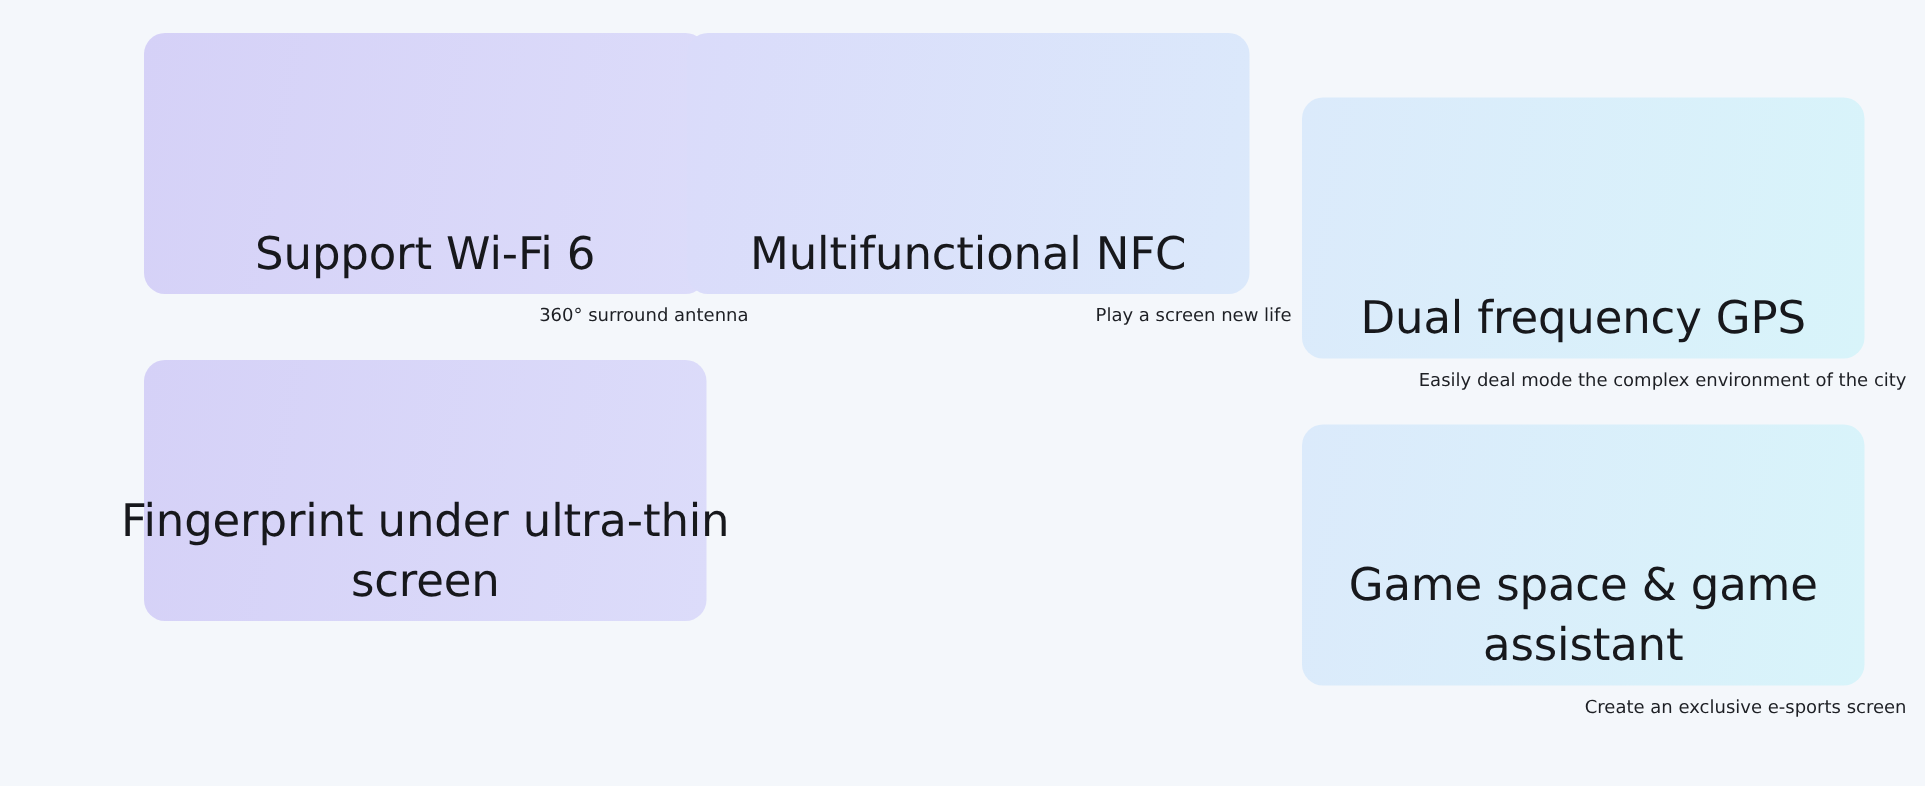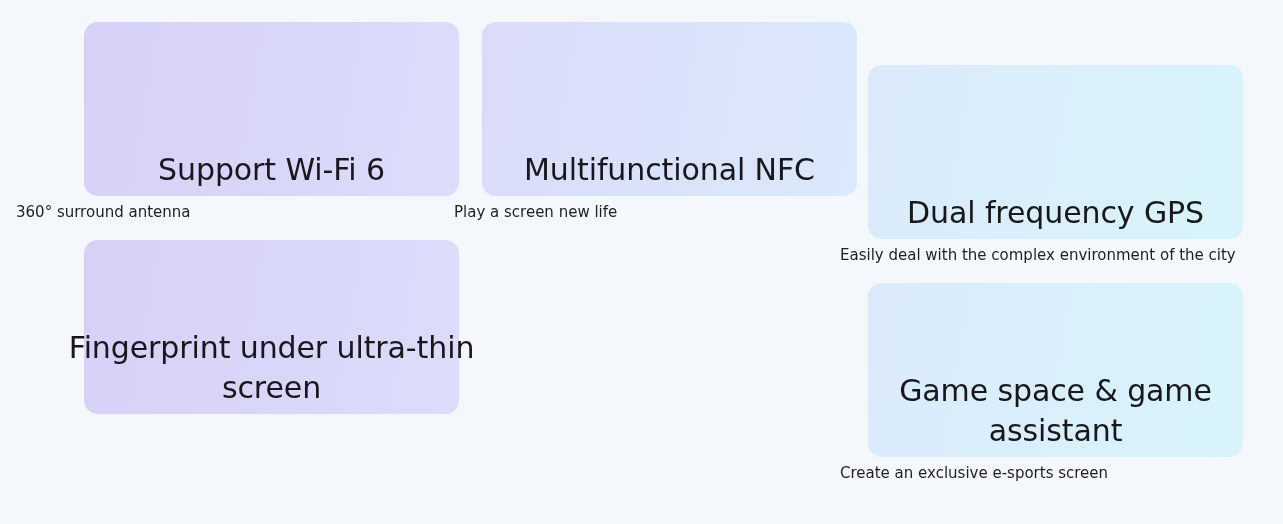--- a/index.html
+++ b/index.html
@@ -19,22 +19,22 @@
     width: 1283px;
     height: 524px;
   }
 
   .feature-cell {
     position: absolute;
     width: 375px;
   }
 
   
-  .col-0 { left: 44px; padding-left: 40px; }
-  .col-1 { left: 458px; margin-left: 24px; }
+  .col-0 { left: 56px; padding-left: 40px; }
+  .col-1 { left: 458px; }
   .col-2 { left: 868px; margin-top: 43px; }
 
   
   .row-0 { top: 22px; }
   .row-1 { top: 240px; }
 
   .card-visual {
     position: relative;
     width: 375px;
     height: 174px;
@@ -53,22 +53,22 @@
     color: #17181c;
     letter-spacing: -0.1px;
     white-space: normal;
   }
 
   .card-subtitle {
     position: absolute;
     top: 180px;
     left: -28px;
     right: -28px;
-    text-align: left;
-    font-size: 15px;
+    text-align: right;
+    font-size: 12px;
     line-height: 1.35;
     font-weight: 400;
     color: #1d1f24;
   }
 
   
   .grad-wifi        { background: linear-gradient(100deg, #d5d1f7 0%, #dcdcfa 100%); }
   .grad-nfc         { background: linear-gradient(100deg, #dadbfa 0%, #dbe9fb 100%); }
   .grad-gps         { background: linear-gradient(100deg, #dbeafb 0%, #d8f4fa 100%); }
   .grad-fingerprint { background: linear-gradient(100deg, #d5d1f7 0%, #dcdcfa 100%); }
@@ -91,21 +91,21 @@
     <div class="card-visual grad-nfc">
       <div class="card-title">Multifunctional NFC</div>
     </div>
     <div class="card-subtitle">Play a screen new life</div>
   </div>
 
   <div class="feature-cell col-2 row-0">
     <div class="card-visual grad-gps">
       <div class="card-title">Dual frequency GPS</div>
     </div>
-    <div class="card-subtitle">Easily deal with the complex environment of the city</div>
+    <div class="card-subtitle">Easily deal mode the complex environment of the city</div>
   </div>
 
   <div class="feature-cell col-0 row-1">
     <div class="card-visual grad-fingerprint">
       <div class="card-title">Fingerprint under ultra-thin screen</div>
     </div>
   </div>
 
 
   <div class="feature-cell col-2 row-1">

